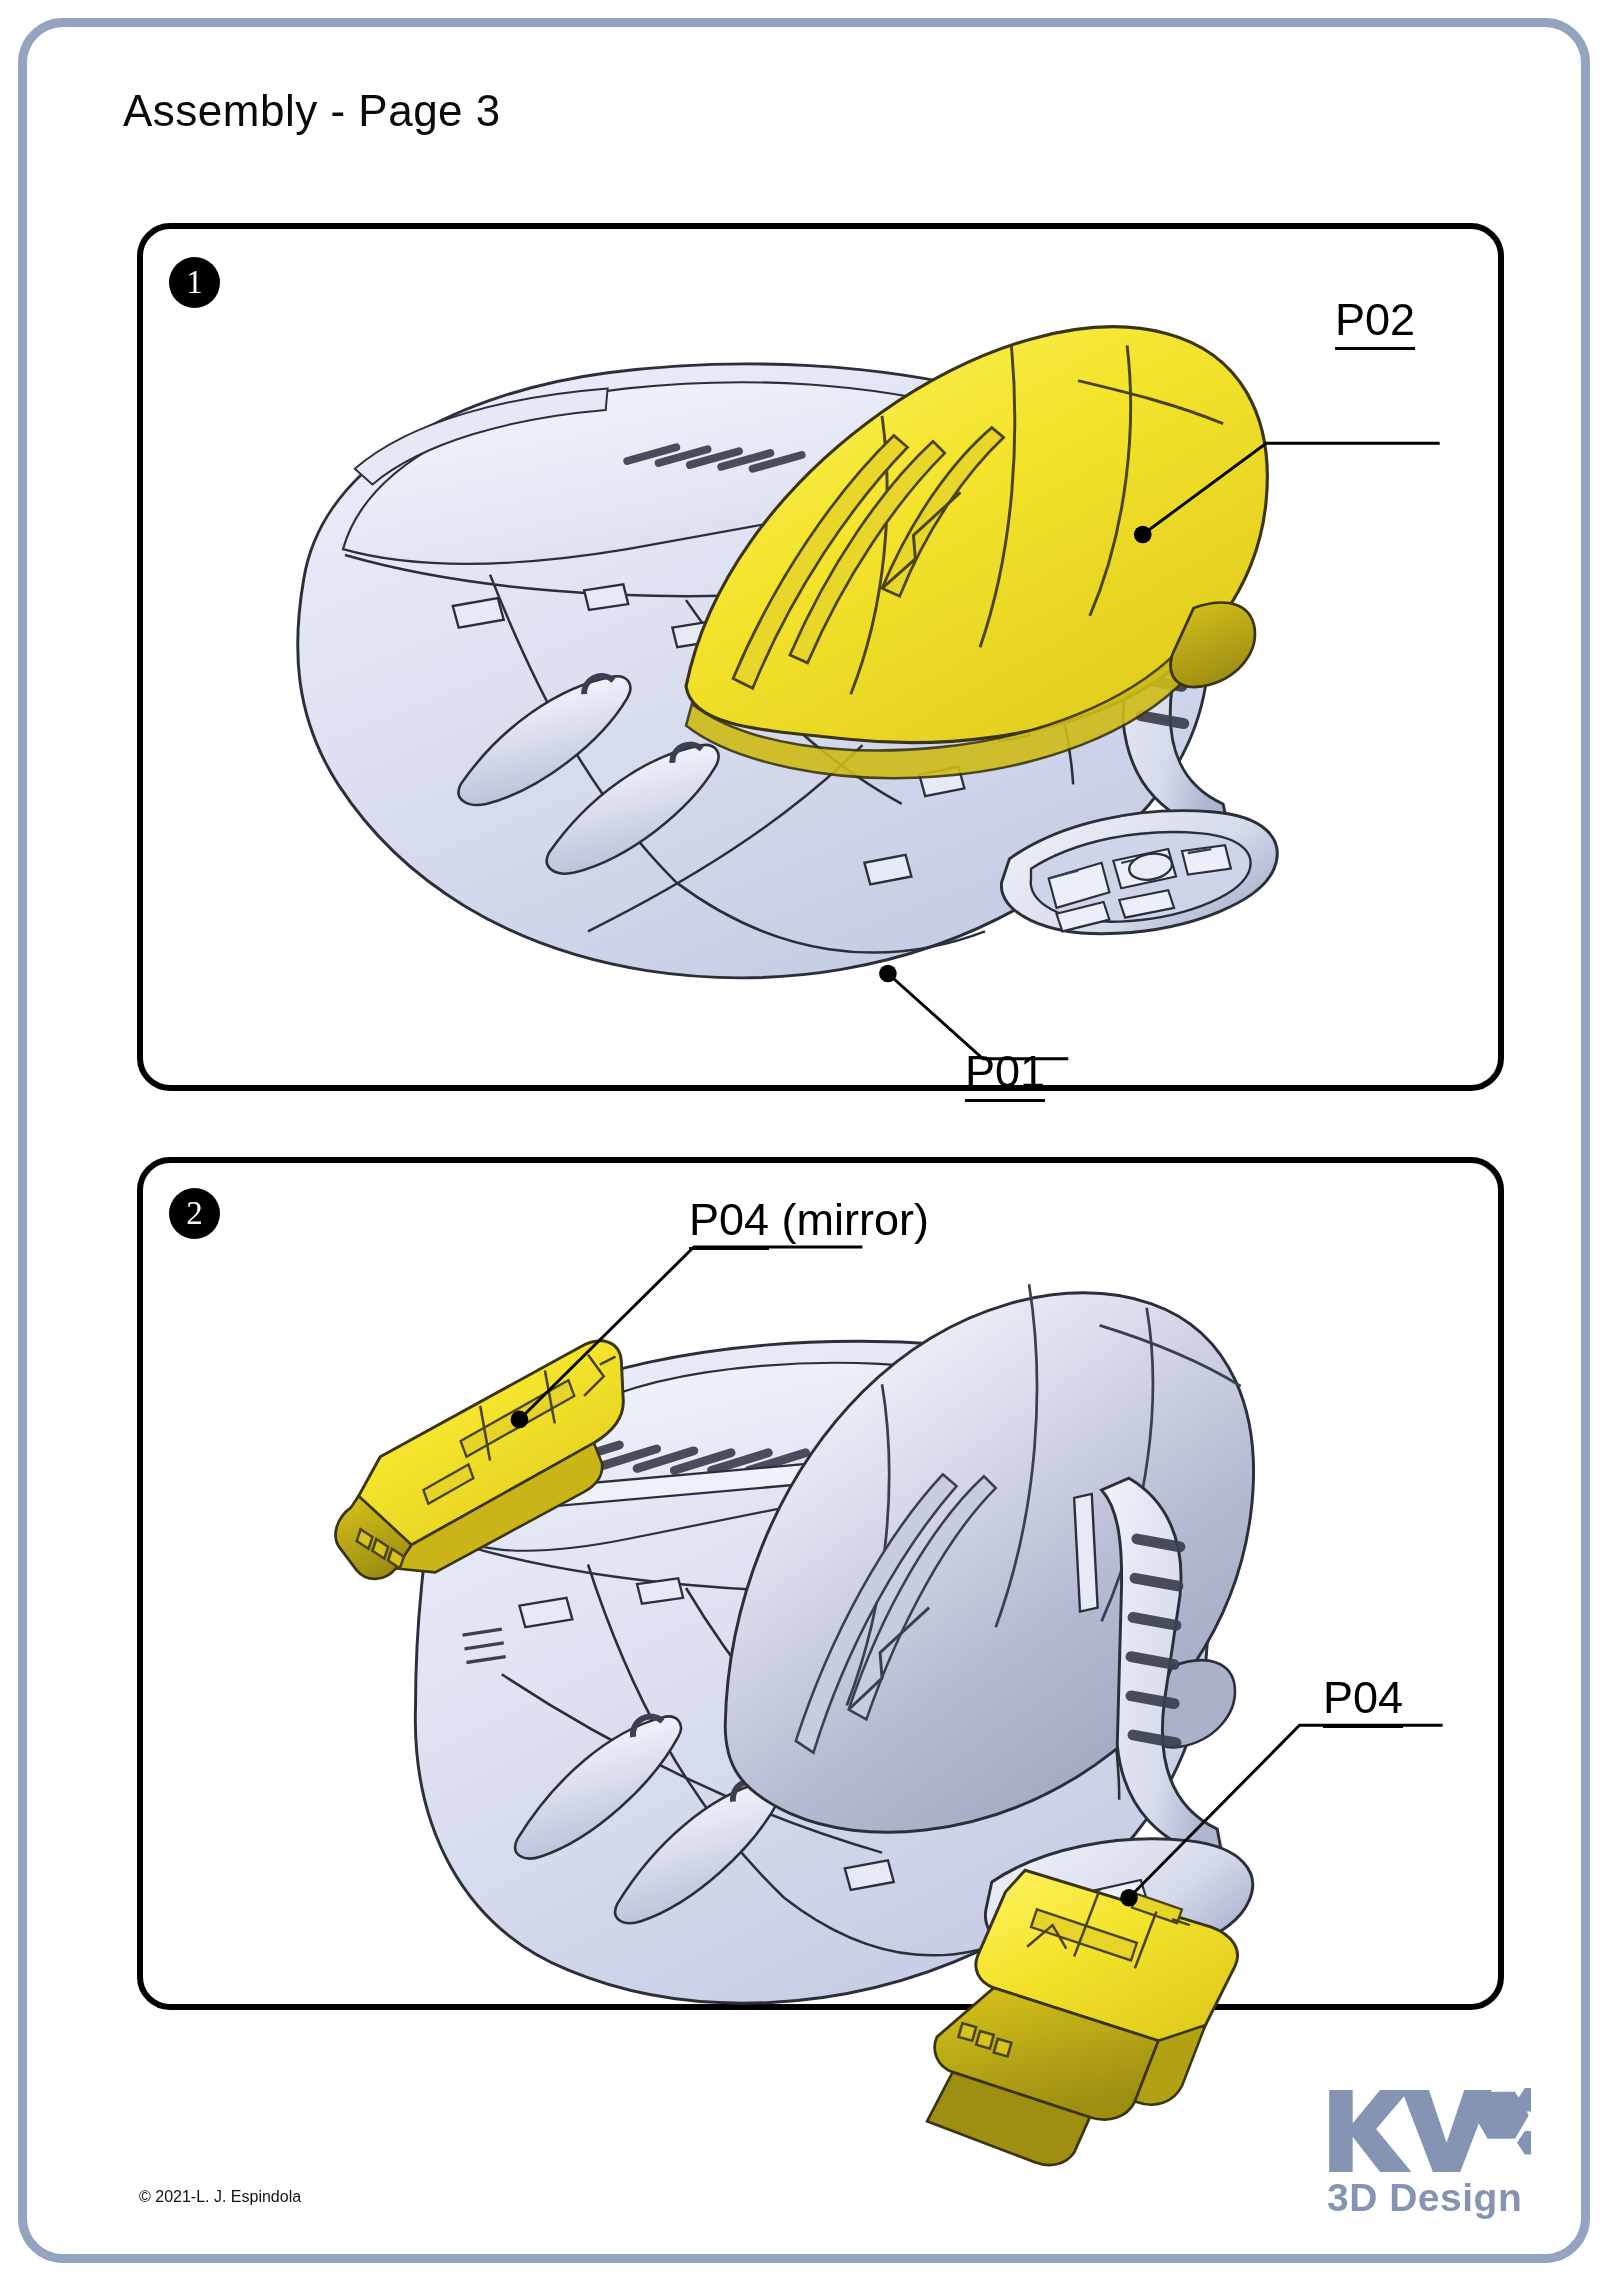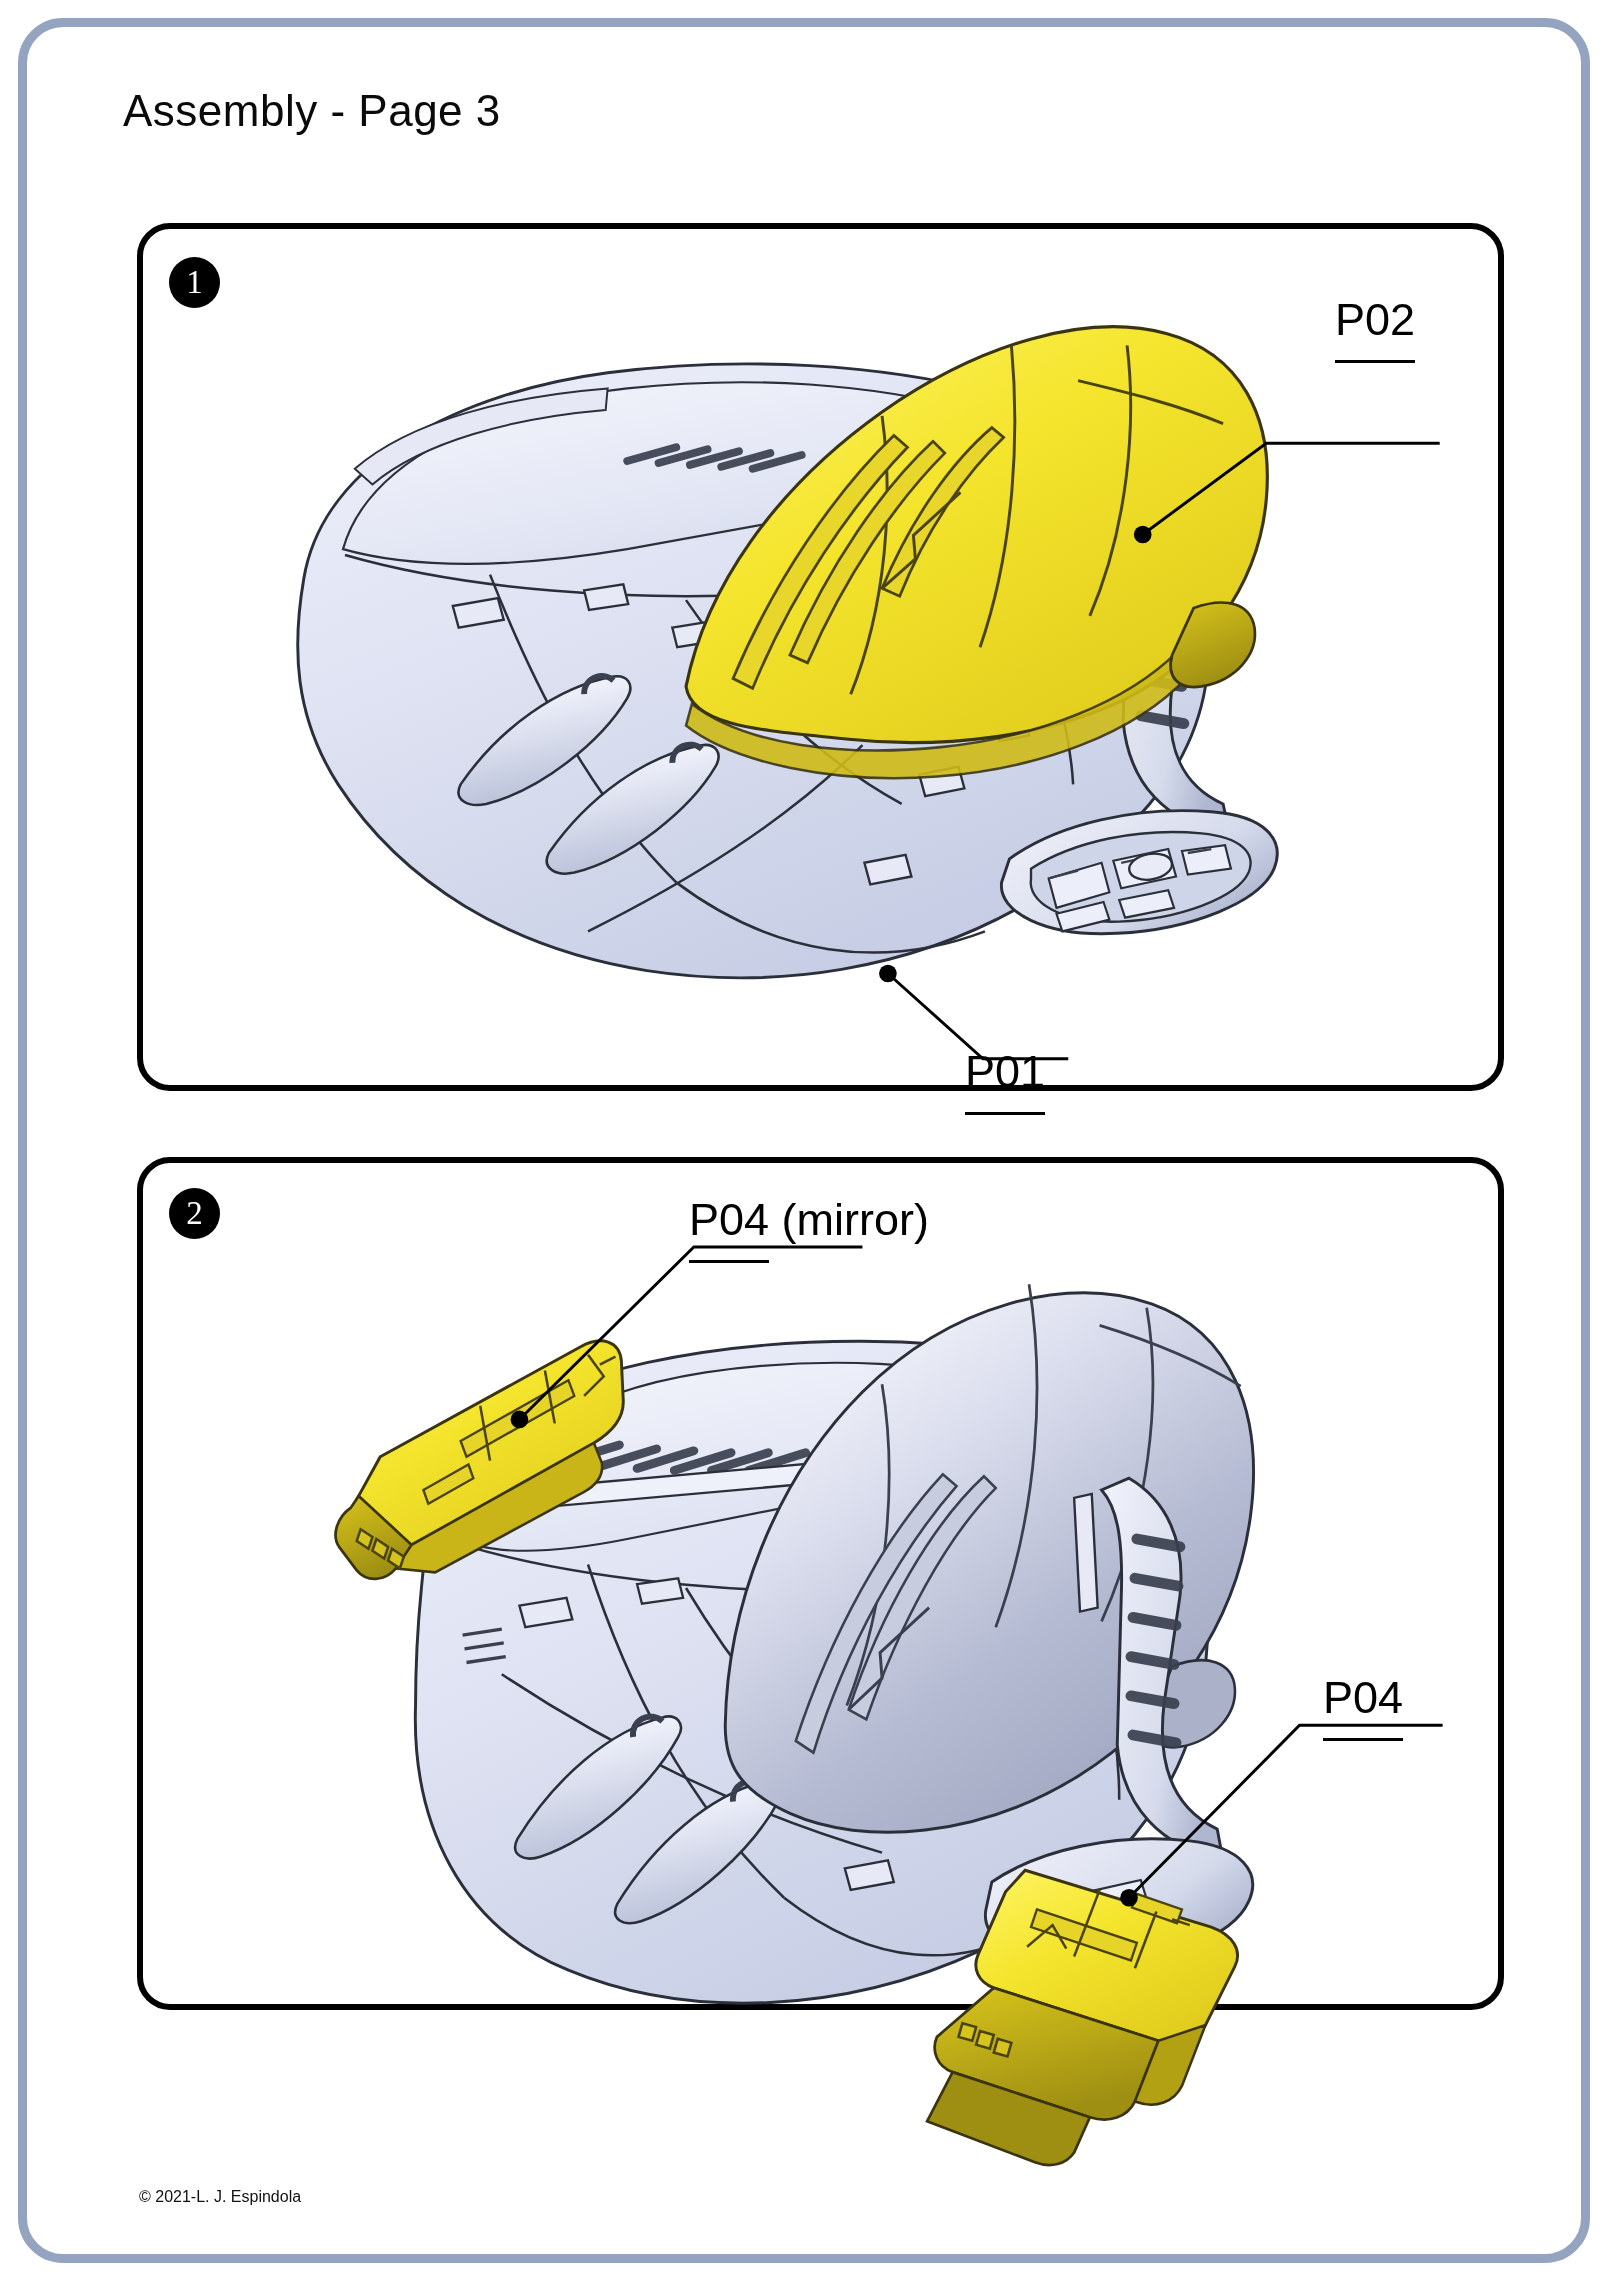--- a/index.html
+++ b/index.html
@@ -65,21 +65,21 @@
   #badge-2 { left: 169px; top: 1188px; }
 
   .callout-label {
     position: absolute;
     font-size: 45px;
     color: #000000;
     white-space: nowrap;
   }
   .callout-label .underlined {
     border-bottom: 3.9px solid #000000;
-    padding-bottom: 15px;
+    padding-bottom: 2px;
   }
 
   .drawing-svg {
     position: absolute;
     left: 0;
     top: 0;
     overflow: visible;
     pointer-events: none;
   }
 
@@ -558,15 +558,30 @@
   <div class="callout-label" style="left:689px; top:1194px;">
     <span class="underlined">P04</span><span> (mirror)</span>
   </div>
 
   <div class="callout-label" style="left:1323px; top:1672px;">
     <span class="underlined">P04</span>
   </div>
 
   <div id="copyright">© 2021-L. J. Espindola</div>
 
+  <div id="logo-block">
+    <svg id="logo-kv" width="206" height="90" viewBox="0 0 210 92">
+
+      <path d="M 4 4 L 28 4 L 28 38 L 56 4 L 86 4 L 52 44 L 88 88 L 56 88 L 28 52 L 28 88 L 4 88 Z" fill="#8594b2"></path>
+
+      <path d="M 78 4 L 106 4 L 124 58 L 142 4 L 170 4 L 138 88 L 110 88 Z" fill="#8594b2"></path>
+
+      <polygon points="152,30 166,6 194,6 208,30 194,54 166,54" fill="#8594b2"></polygon>
+
+      <polygon points="196,14 204,2 218,2 226,14 218,26 204,26" fill="#8594b2"></polygon>
+
+      <polygon points="196,58 204,46 218,46 226,58 218,70 204,70" fill="#8594b2"></polygon>
+    </svg>
+    <div id="logo-tagline">3D Design</div>
+  </div>
 
 </div>
 
 
 </body></html>

